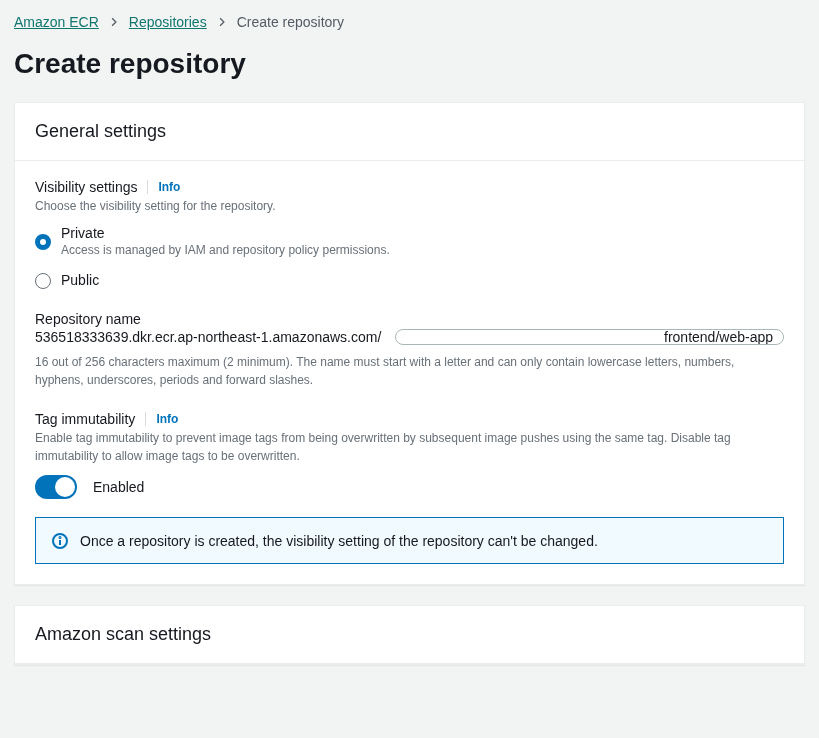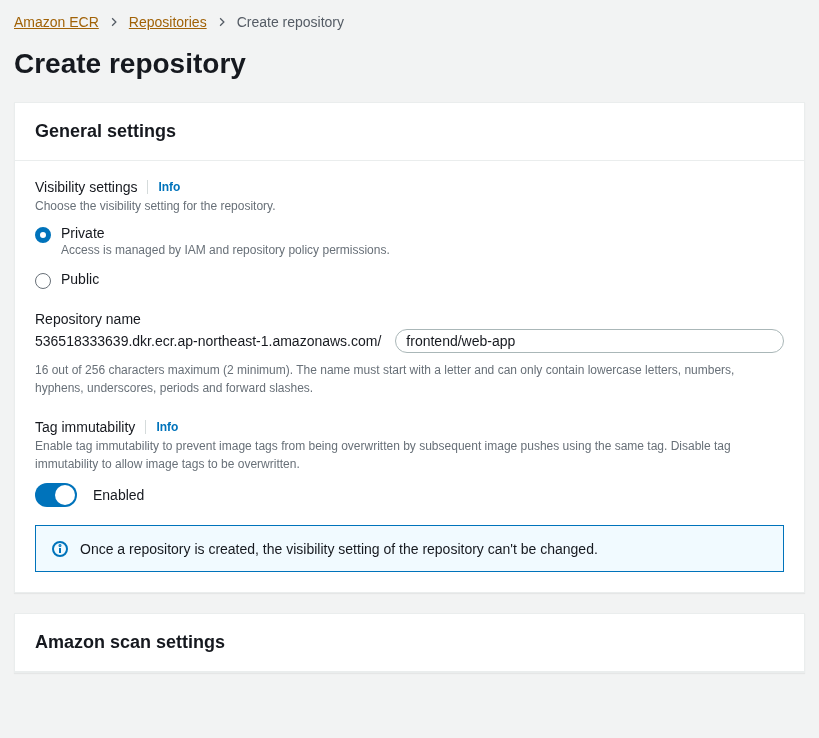--- a/index.html
+++ b/index.html
@@ -18,21 +18,21 @@
       padding: 14px;
     }
     .breadcrumb {
       display: flex;
       align-items: center;
       gap: 10px;
       margin-bottom: 18px;
       font-size: 14px;
     }
     .breadcrumb a {
-      color: #a16207;
+      color: #0f766e;
     }
     .breadcrumb-sep {
       color: #545b64;
       display: flex;
       align-items: center;
     }
     .breadcrumb-current {
       color: #545b64;
     }
     h1.page-title {
@@ -46,21 +46,21 @@
       border: 1px solid #eaeded;
       box-shadow: 0 1px 1px rgba(0,0,0,0.05);
       margin-bottom: 20px;
     }
     .panel-header {
       padding: 18px 20px;
       border-bottom: 1px solid #eaeded;
     }
     .panel-header h2 {
       font-size: 18px;
-      font-weight: 700;
+      font-weight: 400;
       color: #16191f;
     }
     .panel-body {
       padding: 18px 20px 20px 20px;
     }
     .field-group {
       margin-bottom: 22px;
     }
     .field-group:last-child {
       margin-bottom: 0;
@@ -86,21 +86,21 @@
       cursor: pointer;
     }
     .field-description {
       font-size: 12px;
       color: #687078;
       margin-bottom: 10px;
       line-height: 1.5;
     }
     .radio-option {
       display: flex;
-      align-items: flex-start;
+      align-items: center;
       gap: 10px;
       margin-bottom: 14px;
       cursor: pointer;
     }
     .radio-option:last-child {
       margin-bottom: 0;
     }
     .radio-circle {
       width: 16px;
       height: 16px;
@@ -134,21 +134,22 @@
       color: #16191f;
       white-space: nowrap;
     }
     .repo-input {
       flex: 1;
       padding: 6px 10px;
       border: 1px solid #aab7b8;
       border-radius: 14px;
       font-size: 14px;
       color: #16191f;
-      height: 24px;
+      height: 16px;
+      text-align: right;
     }
     .constraint-text {
       font-size: 12px;
       color: #687078;
       line-height: 1.5;
     }
     .toggle-row {
       display: flex;
       align-items: center;
       gap: 16px;

